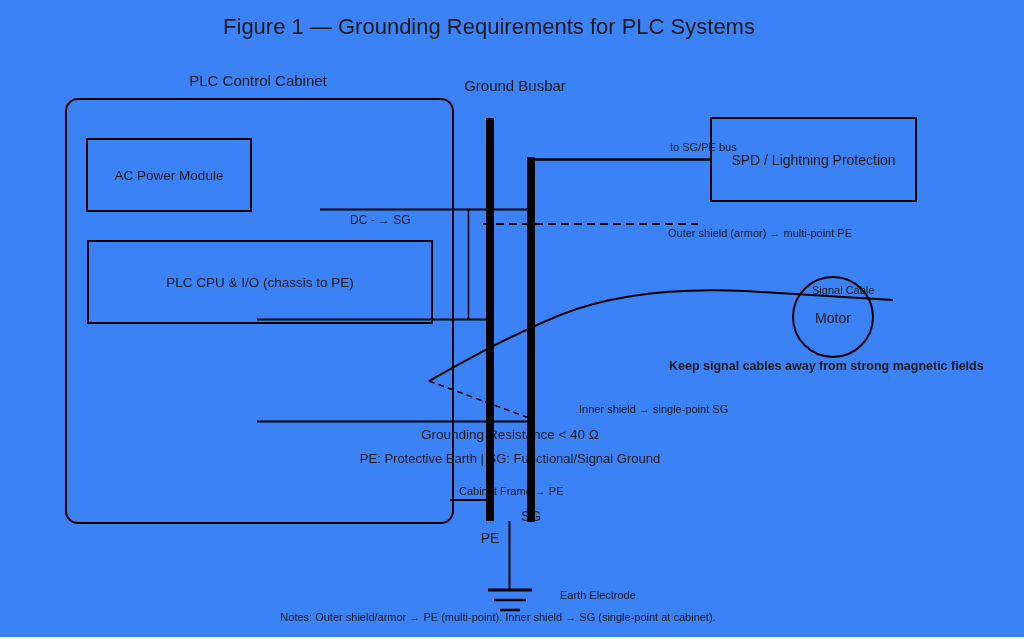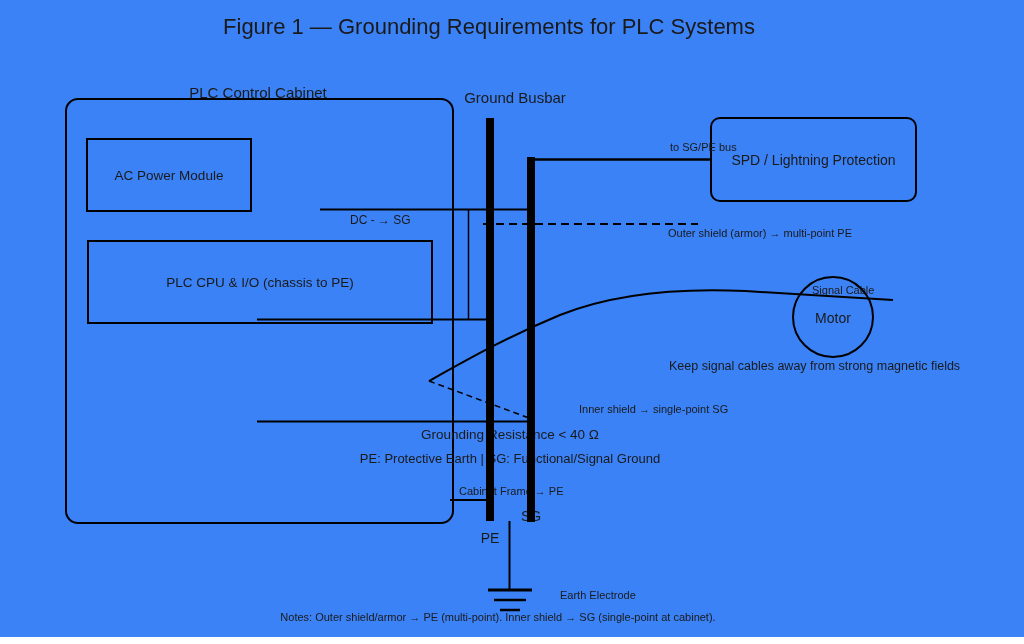--- a/index.html
+++ b/index.html
@@ -3,21 +3,21 @@
 <meta charset="utf-8">
 <style>
   html,body{margin:0;padding:0;background:#ffffff;}
   .stage{position:relative;width:1024px;height:637px;background:#3b82f6;overflow:hidden;
          font-family:"Liberation Sans",sans-serif;color:#1a1a1a;}
   .lbl{position:absolute;white-space:nowrap;color:#1a1a1a;line-height:1.15;}
   .ctr{transform:translateX(-50%);}
   .box{position:absolute;border:2px solid #000;background:transparent;
        display:flex;align-items:center;justify-content:center;text-align:center;}
   .title{font-size:22px;}
-  .seclbl{font-size:15px;margin-top:12px;}
+  .seclbl{font-size:15px;}
   .modlbl{font-size:13.5px;color:#1a1a1a;}
   svg.overlay{position:absolute;left:0;top:0;pointer-events:none;}
 </style>
 </head>
 <body>
 
 <div class="stage">
 
   <div class="lbl title ctr" style="left:489px;top:14px;">Figure 1 — Grounding Requirements for PLC Systems</div>
 
@@ -26,30 +26,30 @@
 
   <div class="box" style="left:65px;top:98px;width:385px;height:422px;border-width:2.5px;border-radius:13px;"></div>
 
   <div class="box" style="left:86px;top:138px;width:162px;height:70px;">
     <span class="modlbl">AC Power Module</span>
   </div>
   <div class="box" style="left:87px;top:240px;width:342px;height:80px;">
     <span class="modlbl">PLC CPU &amp; I/O (chassis to PE)</span>
   </div>
 
-  <div class="box" style="left:710px;top:117px;width:203px;height:81px;border-radius:10px;">
+  <div class="box" style="left:710px;top:117px;width:203px;height:81px;">
     <span class="modlbl" style="font-size:14px;">SPD / Lightning Protection</span>
   </div>
 
   <div class="lbl" style="left:670px;top:141px;font-size:11px;">to SG/PE bus</div>
   <div class="lbl" style="left:350px;top:214px;font-size:12px;">DC - → SG</div>
   <div class="lbl" style="left:668px;top:206px;font-size:11px;margin-top:21px;">Outer shield (armor) → multi-point PE</div>
   <div class="lbl" style="left:812px;top:284px;font-size:11px;">Signal Cable</div>
   <div class="lbl ctr" style="left:833px;top:310px;font-size:14px;">Motor</div>
-  <div class="lbl" style="left:669px;top:359px;font-size:12.5px;">Keep signal cables away from strong magnetic fields</div>
+  <div class="lbl" style="left:669px;top:359px;font-size:12.5px;font-weight:bold;">Keep signal cables away from strong magnetic fields</div>
   <div class="lbl" style="left:579px;top:403px;font-size:11px;">Inner shield → single-point SG</div>
   <div class="lbl ctr" style="left:510px;top:427px;font-size:13.5px;">Grounding Resistance &lt; 40 Ω</div>
   <div class="lbl ctr" style="left:510px;top:452px;font-size:13px;">PE: Protective Earth | SG: Functional/Signal Ground</div>
   <div class="lbl" style="left:459px;top:485px;font-size:11px;">Cabinet Frame → PE</div>
   <div class="lbl ctr" style="left:490px;top:530px;font-size:14px;">PE</div>
   <div class="lbl ctr" style="left:531px;top:508px;font-size:14px;">SG</div>
   <div class="lbl" style="left:560px;top:589px;font-size:11px;">Earth Electrode</div>
   <div class="lbl ctr" style="left:498px;top:611px;font-size:11px;">Notes: Outer shield/armor → PE (multi-point). Inner shield → SG (single-point at cabinet).</div>
 
   <svg class="overlay" width="1024" height="644" viewBox="0 0 1024 644">

